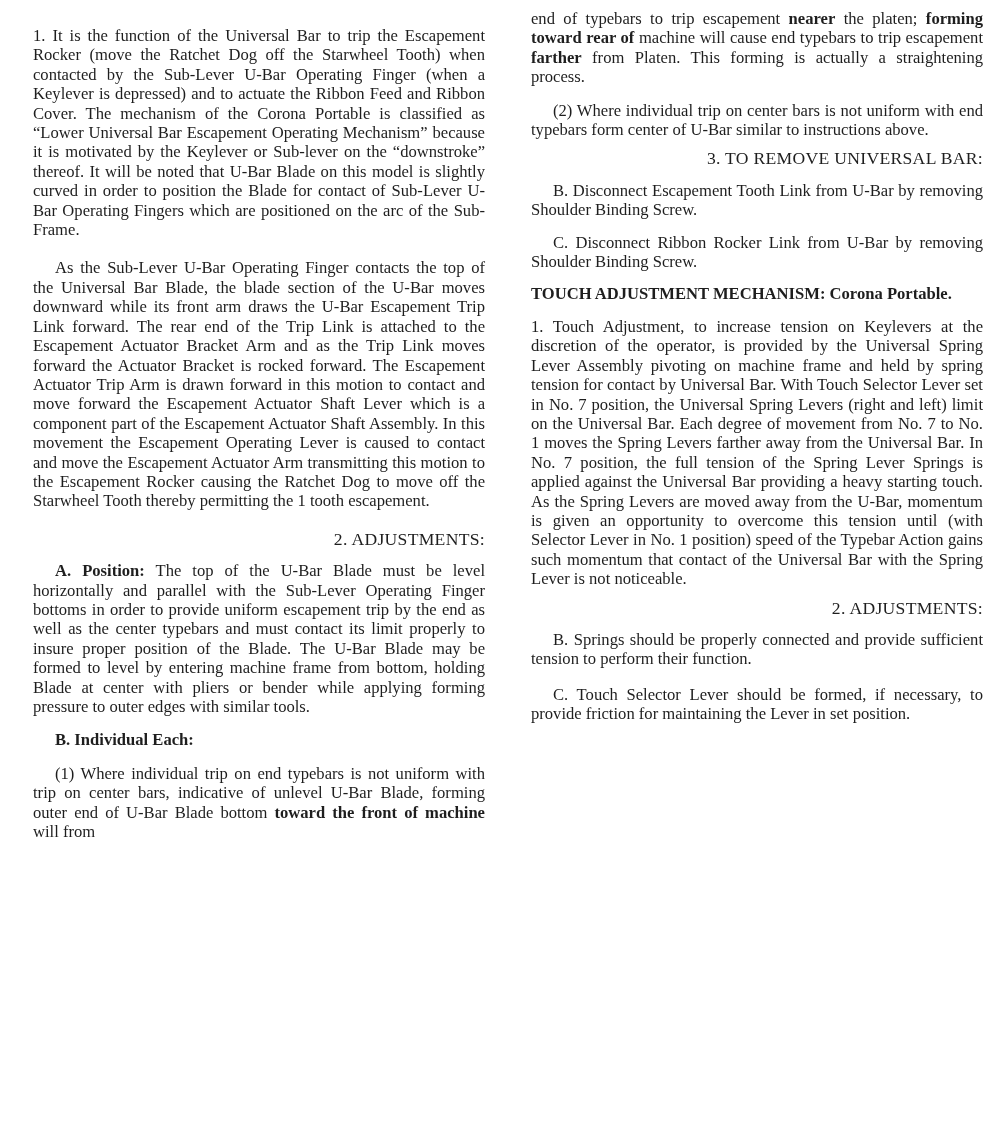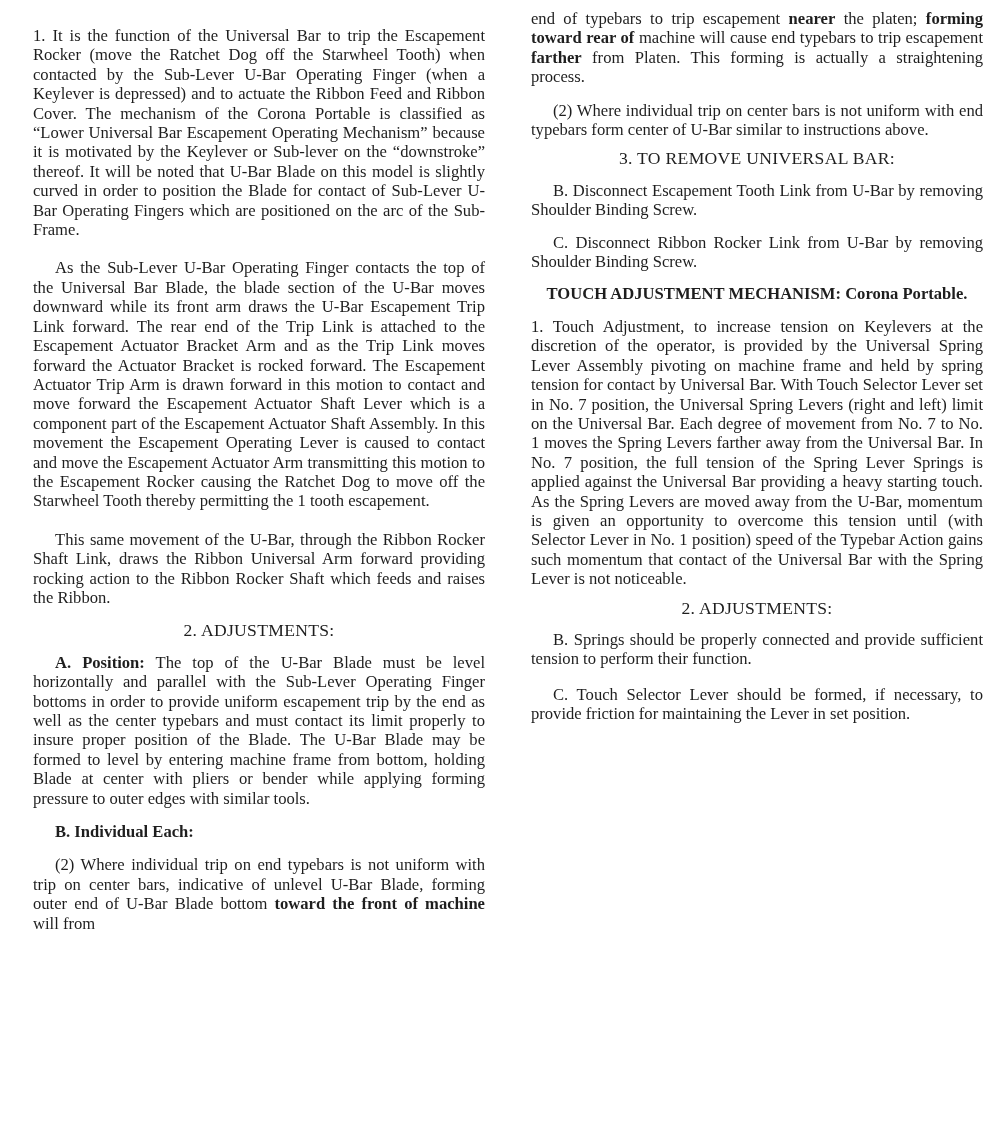--- a/index.html
+++ b/index.html
@@ -13,43 +13,42 @@
     font-size: 16.6px; line-height: 19.4px;
     text-align: justify;
     margin-left: 11px;
   }
   .col.left { left: 22px; width: 452px; top: 26px; }
   .col.right { left: 520px; width: 452px; top: 9px; }
   p { margin: 0; text-indent: 0; }
   .para { margin-bottom: 19px; }
   .ind { text-indent: 22px; }
   .sec-head {
-    font-size: 17.6px; letter-spacing: 0.3px; margin: 0 0 12px 0; text-align: center;
+    font-size: 17.6px; letter-spacing: 0.3px; margin: 0 0 12px 0; text-align: right;
   }
   .sub { margin-bottom: 13px; }
   .bold { font-weight: bold; }
   .major-head {
-    font-weight: bold; font-size: 16.6px; margin: 0 0 13px 0; text-align: center;
+    font-weight: bold; font-size: 16.6px; margin: 0 0 13px 0; text-align: left;
     padding-left: 22px; text-indent: -22px;
   }
 </style>
 </head>
 <body>
 
 <div class="col left">
   <p class="para">1. It is the function of the Universal Bar to trip the Escapement Rocker (move the Ratchet Dog off the Starwheel Tooth) when contacted by the Sub-Lever U-Bar Operating Finger (when a Keylever is depressed) and to actuate the Ribbon Feed and Ribbon Cover. The mechanism of the Corona Portable is classified as “Lower Universal Bar Escapement Operating Mechanism” because it is motivated by the Keylever or Sub-lever on the “downstroke” thereof. It will be noted that U-Bar Blade on this model is slightly curved in order to position the Blade for contact of Sub-Lever U-Bar Operating Fingers which are positioned on the arc of the Sub-Frame.</p>
   <p class="para ind">As the Sub-Lever U-Bar Operating Finger contacts the top of the Universal Bar Blade, the blade section of the U-Bar moves downward while its front arm draws the U-Bar Escapement Trip Link forward. The rear end of the Trip Link is attached to the Escapement Actuator Bracket Arm and as the Trip Link moves forward the Actuator Bracket is rocked forward. The Escapement Actuator Trip Arm is drawn forward in this motion to contact and move forward the Escapement Actuator Shaft Lever which is a component part of the Escapement Actuator Shaft Assembly. In this movement the Escapement Operating Lever is caused to contact and move the Escapement Actuator Arm transmitting this motion to the Escapement Rocker causing the Ratchet Dog to move off the Starwheel Tooth thereby permitting the 1 tooth escapement.</p>
-  <p class="para ind" style="margin-bottom:14px">This same movement of the U-Bar, through the Ribbon Rocker Shaft Link, draws the Ribbon Universal Arm forward providing rocking action to the Ribbon Rocker Shaft which feeds and raises the Ribbon.</p>
   <p class="sec-head">2. ADJUSTMENTS:</p>
   <p class="para ind" style="margin-bottom:14px">
     <span class="bold">A. Position:</span><span> The top of the U-Bar Blade must be level horizontally and parallel with the Sub-Lever Operating Finger bottoms in order to provide uniform escapement trip by the end as well as the center typebars and must contact its limit properly to insure proper position of the Blade. The U-Bar Blade may be formed to level by entering machine frame from bottom, holding Blade at center with pliers or bender while applying forming pressure to outer edges with similar tools.</span>
   </p>
   <p class="ind bold" style="margin-bottom:14px">B. Individual Each:</p>
   <p class="ind">
-    <span>(2) Where individual trip on end typebars is not uniform with trip on center bars, indicative of unlevel U-Bar Blade, forming outer end of U-Bar Blade bottom </span><span class="bold">toward the front of machine</span><span> will from</span>
+    <span>(1) Where individual trip on end typebars is not uniform with trip on center bars, indicative of unlevel U-Bar Blade, forming outer end of U-Bar Blade bottom </span><span class="bold">toward the front of machine</span><span> will from</span>
   </p>
 </div>
 
 <div class="col right">
   <p class="para" style="margin-bottom:14px">
     <span>end of typebars to trip escapement </span><span class="bold">nearer</span><span> the platen; </span><span class="bold">forming toward rear of</span><span> machine will cause end typebars to trip escapement </span><span class="bold">farther</span><span> from Platen. This forming is actually a straightening process.</span>
   </p>
   <p class="para ind" style="margin-bottom:10px">(2) Where individual trip on center bars is not uniform with end typebars form center of U-Bar similar to instructions above.</p>
   <p class="sec-head">3. TO REMOVE UNIVERSAL BAR:</p>
   <p class="ind sub">B. Disconnect Escapement Tooth Link from U-Bar by removing Shoulder Binding Screw.</p>

